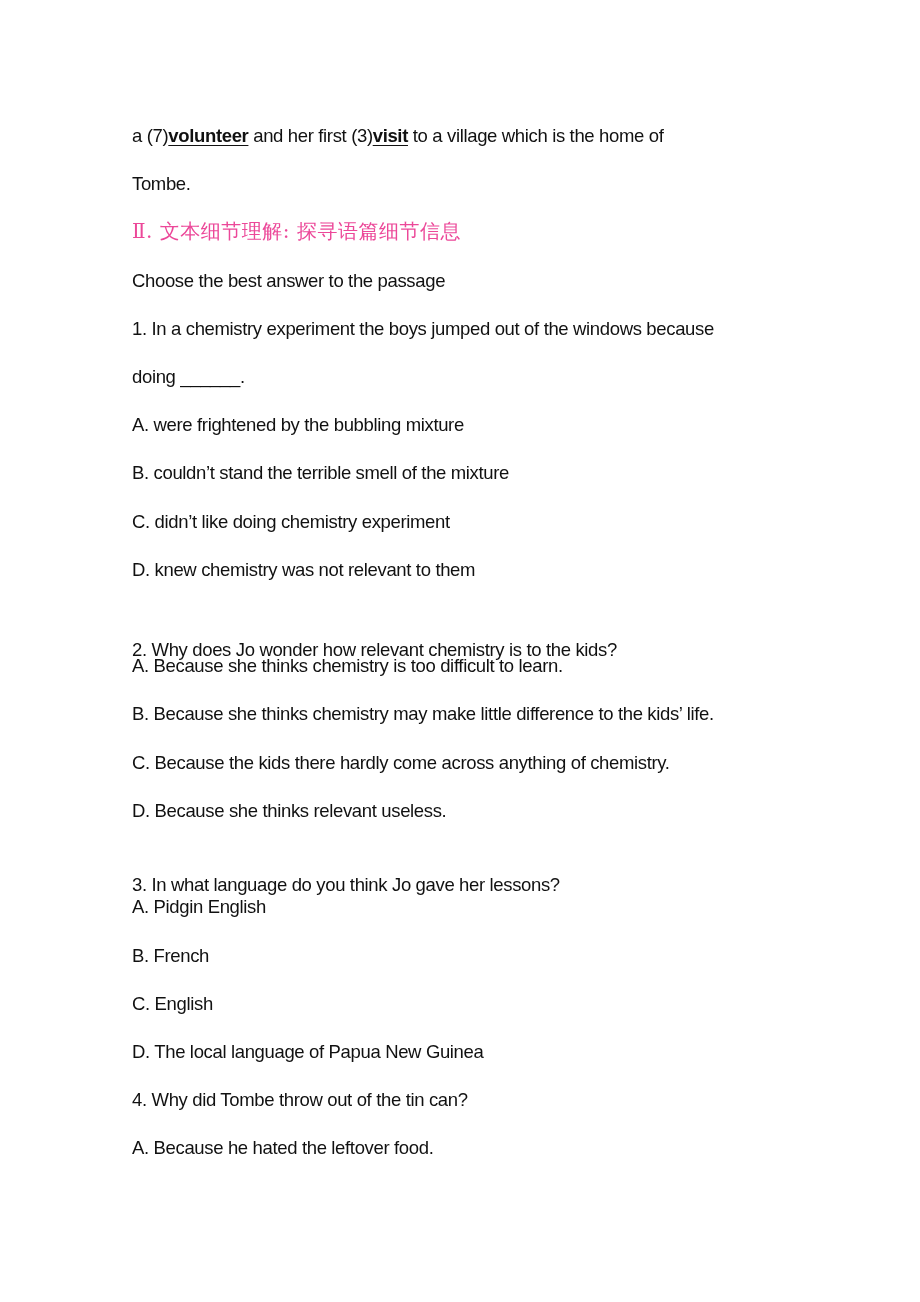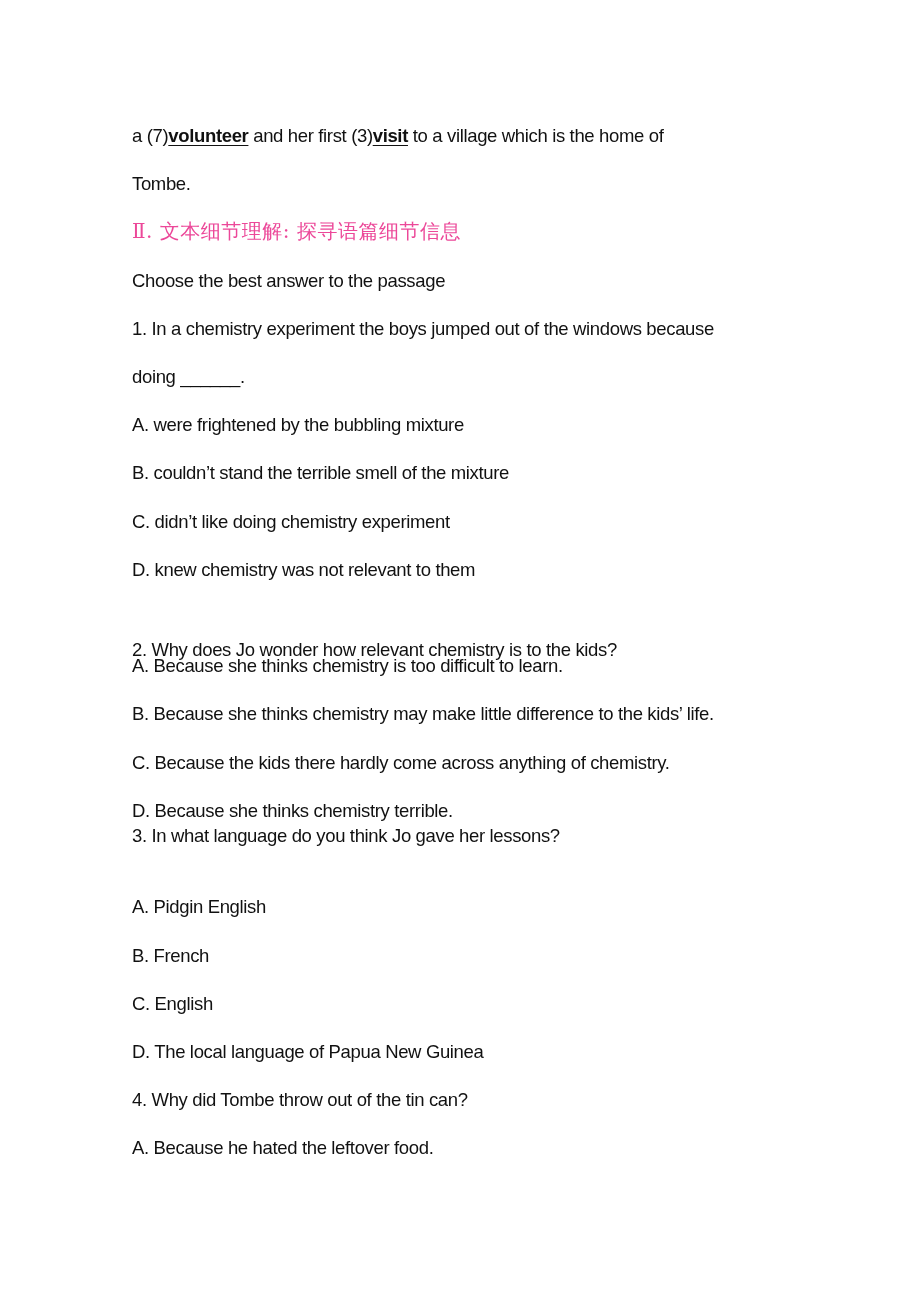--- a/index.html
+++ b/index.html
@@ -61,23 +61,23 @@
   <div class="line" style="top:365px;">doing ______.</div>
   <div class="line" style="top:413px;">A. were frightened by the bubbling mixture</div>
   <div class="line" style="top:461px;">B. couldn’t stand the terrible smell of the mixture</div>
   <div class="line" style="top:510px;">C. didn’t like doing chemistry experiment</div>
   <div class="line" style="top:558px;">D. knew chemistry was not relevant to them</div>
 
   <div class="line" style="top:606px;margin-top:32px;">2. Why does Jo wonder how relevant chemistry is to the kids?</div>
   <div class="line" style="top:654px;">A. Because she thinks chemistry is too difficult to learn.</div>
   <div class="line" style="top:702px;">B. Because she thinks chemistry may make little difference to the kids’ life.</div>
   <div class="line" style="top:751px;">C. Because the kids there hardly come across anything of chemistry.</div>
-  <div class="line" style="top:799px;">D. Because she thinks chemistry terrible.</div>
+  <div class="line" style="top:799px;">D. Because she thinks relevant useless.</div>
 
-  <div class="line" style="top:824px;">3. In what language do you think Jo gave her lessons?</div>
+  <div class="line" style="top:873px;">3. In what language do you think Jo gave her lessons?</div>
   <div class="line" style="top:895px;">A. Pidgin English</div>
   <div class="line" style="top:944px;">B. French</div>
   <div class="line" style="top:992px;">C. English</div>
   <div class="line" style="top:1040px;">D. The local language of Papua New Guinea</div>
 
   <div class="line" style="top:1088px;">4. Why did Tombe throw out of the tin can?</div>
   <div class="line" style="top:1136px;">A. Because he hated the leftover food.</div>
 
 </div>
 

